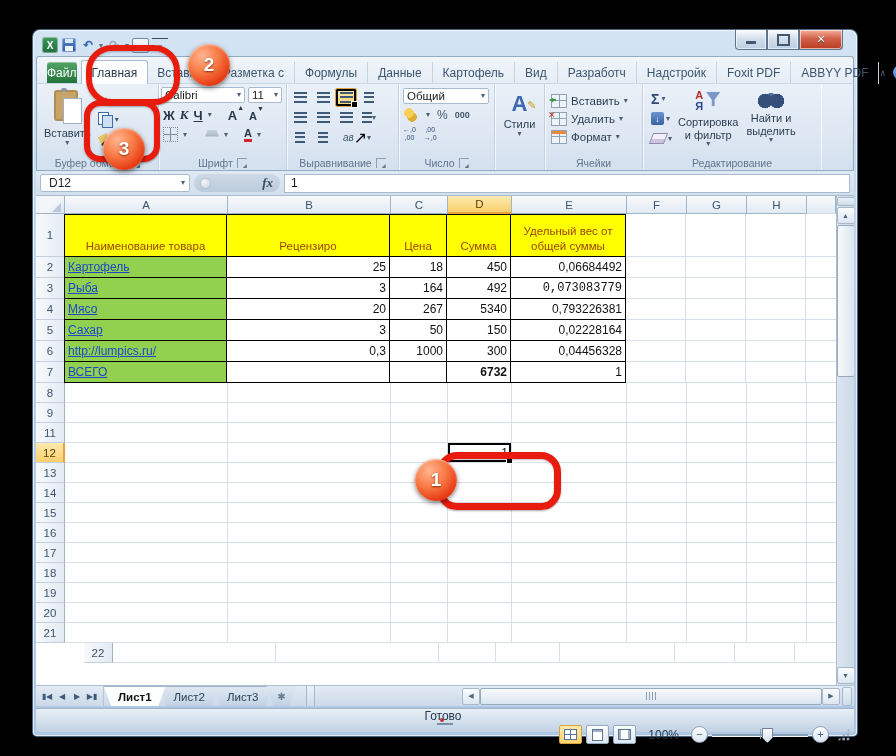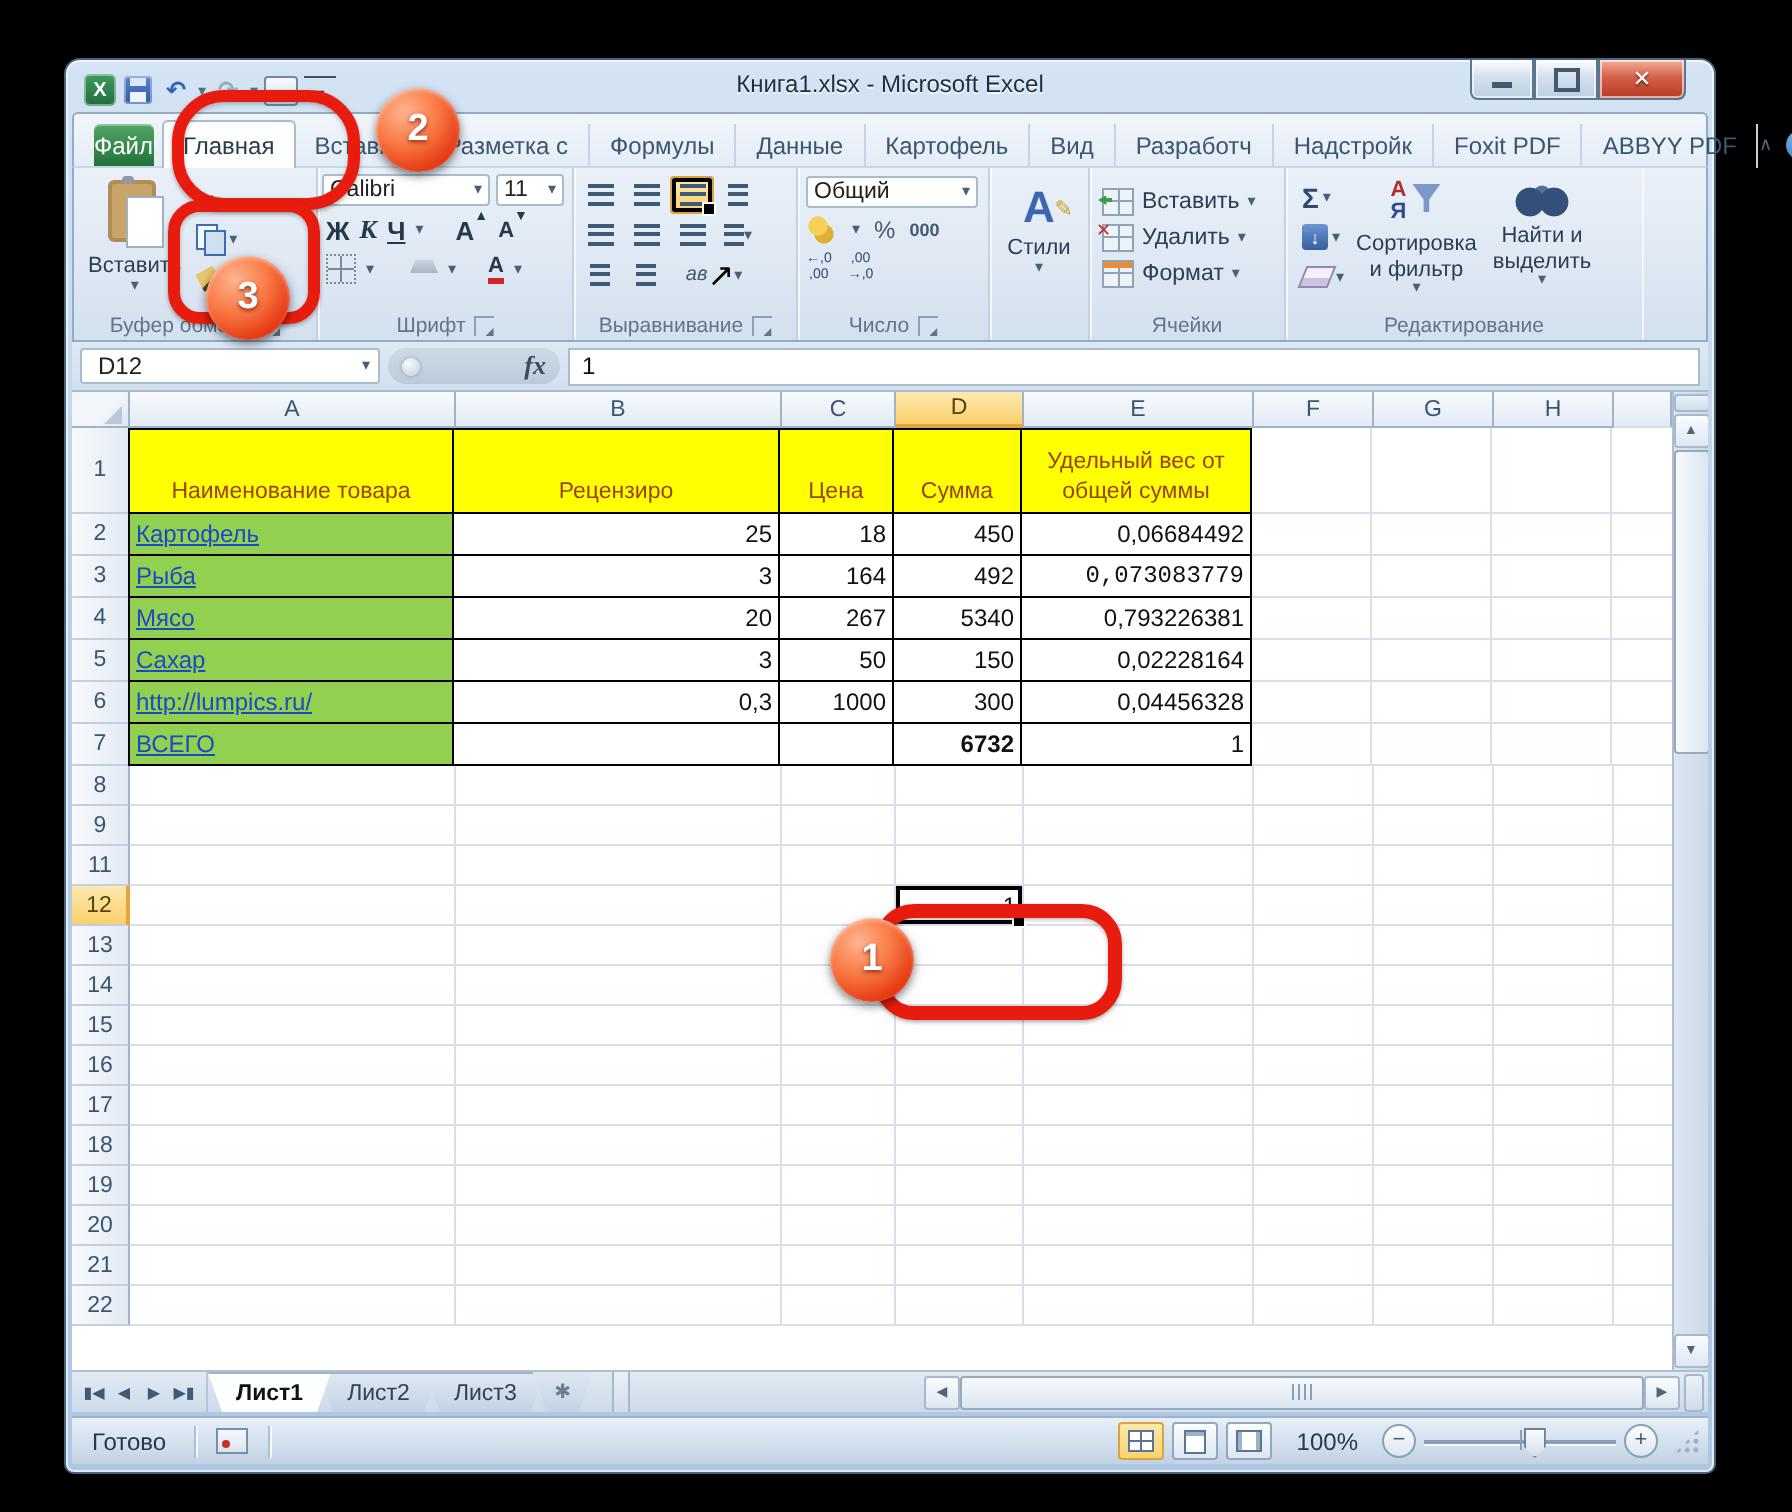--- a/index.html
+++ b/index.html
@@ -141,21 +141,21 @@
   .nb{width:14px;height:14px;display:flex;align-items:center;justify-content:center;font-size:8px;color:#3f5a76;}
   .sheettab{flex:none;height:100%;display:flex;align-items:center;padding:0 14px;font-size:11.5px;color:#2e4256;background:linear-gradient(#dfe8f2,#c2d2e4);clip-path:polygon(7px 100%,0 0,100% 0,calc(100% - 7px) 100%);margin-right:-6px;border-top:1px solid #9fb4c9;box-sizing:border-box;}
   .sheettab.active{background:#fdfefe;font-weight:bold;color:#111;z-index:2;}
   .newsheet{width:30px;display:flex;align-items:center;justify-content:center;background:linear-gradient(#dfe8f2,#c2d2e4);clip-path:polygon(7px 100%,0 0,100% 0,calc(100% - 7px) 100%);font-size:10px;color:#6a7d92;}
   .tabsplit{width:7px;background:linear-gradient(#eaf1f8,#cfdcea);border-left:1px solid #a6b8cb;border-right:1px solid #a6b8cb;margin-left:10px;}
   .hscroll{margin-left:auto;display:flex;align-items:center;width:392px;}
   .hthumb{flex:1;height:15px;border:1px solid #96aabf;border-radius:2px;background:linear-gradient(#f7fafc,#dbe5f0);display:flex;align-items:center;justify-content:center;gap:2px;}
   .hthumb i{width:1px;height:8px;background:#8ba0b6;display:block;}
   .hsplit{width:8px;height:17px;background:linear-gradient(#eaf1f8,#cfdcea);border:1px solid #a6b8cb;border-radius:2px;margin:0 2px;}
   
-  .statusbar{position:absolute;left:3px;right:3px;bottom:4px;height:24px;background:linear-gradient(#e8eff7,#cddbea 70%,#c2d2e4);border-top:1px solid #9fb4c9;display:flex;align-items:center;font-size:12px;color:#24394e;box-sizing:border-box;}
+  .statusbar{position:absolute;left:3px;right:3px;bottom:4px;height:24px;background:linear-gradient(#e8eff7,#cddbea 70%,#c2d2e4);border-top:1px solid #9fb4c9;display:flex;align-items:center;font-size:12px;color:#24394e;box-sizing:border-box;flex-direction:column;}
   .stready{padding:0 14px 0 10px;}
   .stsep{width:1px;height:16px;background:#aebfd2;box-shadow:1px 0 0 #f4f8fc;}
   .macroico{width:14px;height:11px;border:1px solid #7a8ea5;background:linear-gradient(#f4f8fc,#dbe5f0);position:relative;margin:0 10px;}
   .macroico:after{content:"";position:absolute;left:2px;bottom:2px;width:4px;height:4px;border-radius:50%;background:#c2312a;}
   .stright{margin-left:auto;display:flex;align-items:center;gap:4px;padding-right:4px;}
   .vb{width:21px;height:17px;border:1px solid #93a8bd;border-radius:2px;background:linear-gradient(#fbfdfe,#dde6f1);display:flex;align-items:center;justify-content:center;}
   .vb.active{background:linear-gradient(#fde9ae,#fbd26e);border-color:#d9a43c;}
   .vb .g1{width:11px;height:9px;background:linear-gradient(#5a7692 0 0) center/100% 1px no-repeat,linear-gradient(#5a7692 0 0) center/1px 100% no-repeat,#fff;border:1px solid #5a7692;}
   .vb .g2{width:9px;height:10px;background:#fff;border:1px solid #5a7692;box-shadow:inset 0 2px 0 #9db2c6;}
   .vb .g3{width:11px;height:9px;background:#fff;border:1px solid #5a7692;box-shadow:inset 2px 0 0 #9db2c6,inset -2px 0 0 #9db2c6;}
@@ -188,21 +188,20 @@
           </span>
         <span class="qbtn undo">↶</span>
           <span class="ddsm">▾</span>
         <span class="qbtn redo">↷</span>
           <span class="ddsm">▾</span>
         <span class="qbtn">
             <span class="qwin"></span>
           </span>
         <span class="qbtn qmore">▾</span>
       </div>
-      <div class="title">Книга1.xlsx  -  Microsoft Excel</div>
       <div class="winbtns">
         <div class="wb min">
             <span class="bar"></span>
           </div>
         <div class="wb">
             <span class="box"></span>
           </div>
         <div class="wb close">✕</div>
       </div>
     </div>
@@ -707,21 +706,21 @@
             <div class="cell" style="width: 163px;"></div>
             <div class="cell" style="width: 163px;"></div>
             <div class="cell" style="width: 57px;"></div>
             <div class="cell" style="width: 64px;"></div>
             <div class="cell" style="width: 115px;"></div>
             <div class="cell" style="width: 60px;"></div>
             <div class="cell" style="width: 60px;"></div>
             <div class="cell" style="width: 60px;"></div>
             <div class="sliver"></div>
           </div>
-          <div class="grow" style="height: 20px;">
+          <div class="grow" style="height: 20px; padding-left: 48px;">
             <div class="rh">22</div>
             <div class="cell" style="width: 163px;"></div>
             <div class="cell" style="width: 163px;"></div>
             <div class="cell" style="width: 57px;"></div>
             <div class="cell" style="width: 64px;"></div>
             <div class="cell" style="width: 115px;"></div>
             <div class="cell" style="width: 60px;"></div>
             <div class="cell" style="width: 60px;"></div>
             <div class="cell" style="width: 60px;"></div>
             <div class="sliver"></div>

